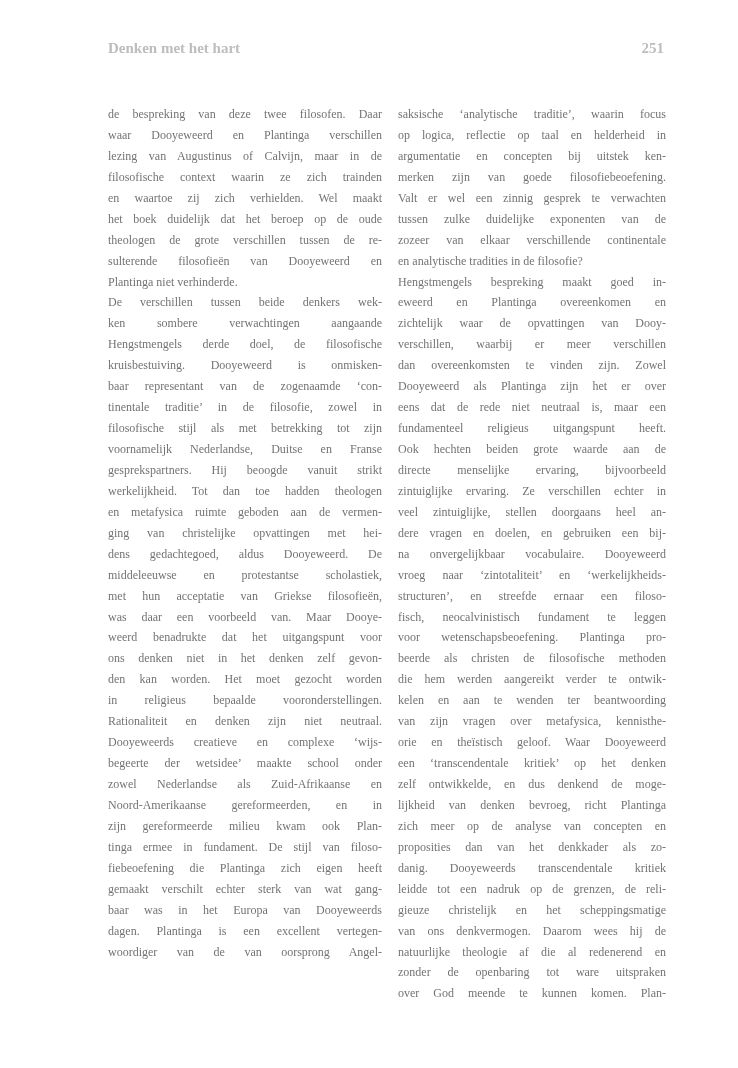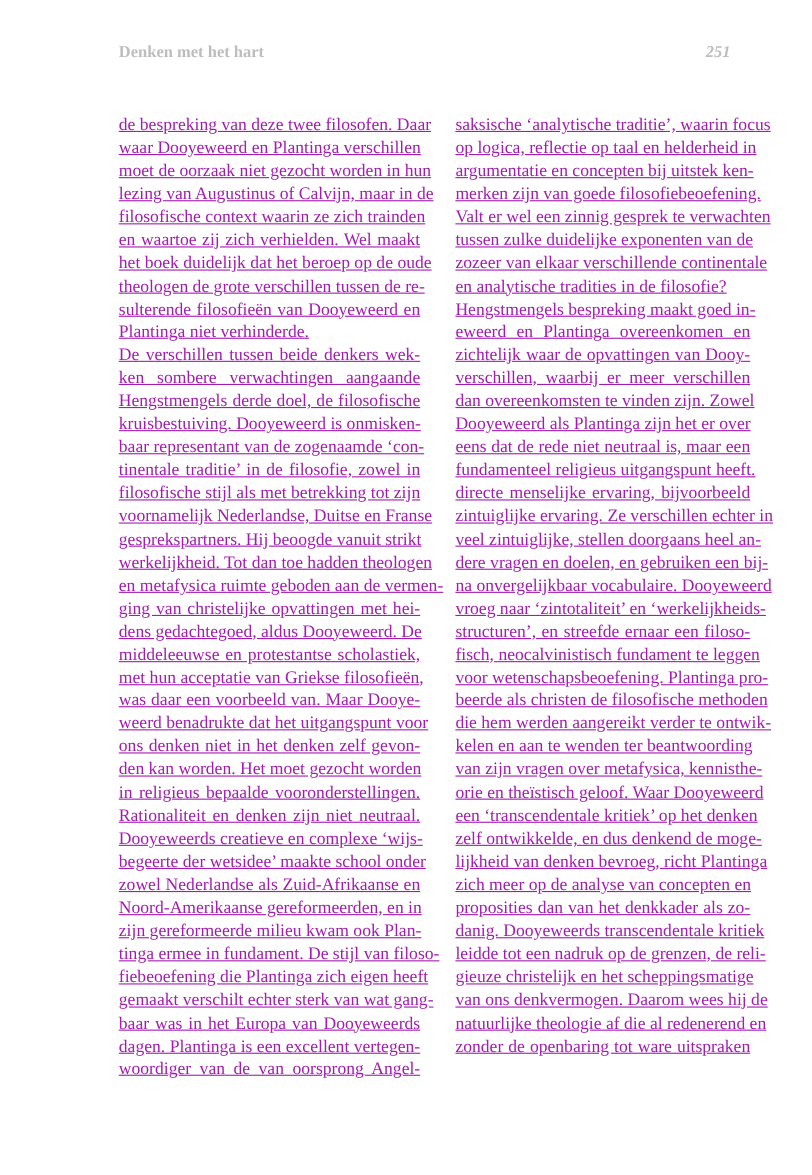--- a/index.html
+++ b/index.html
@@ -4,47 +4,46 @@
 <style>
   html, body { margin: 0; padding: 0; background: #ffffff; }
   body { width: 738px; height: 1068px; position: relative; overflow: hidden; }
   .page { position: absolute; left: 0; top: 0; width: 732px; height: 1068px; background: #fff; }
   .running-head {
     position: absolute; left: 108px; top: 40px; width: 556px; height: 22px;
     font-family: "Liberation Serif", "DejaVu Serif", serif;
     font-size: 15px; font-weight: bold; color: #bdbdbd;
   }
   .running-head .title { position: absolute; left: 0; top: 0; }
-  .running-head .folio { position: absolute; right: 0; top: 0; font-style: italic; }
+  .running-head .folio { position: absolute; right: 0; top: 0; }
   .col {
     position: absolute; top: 104px;
     font-family: "Liberation Serif", "DejaVu Serif", serif;
-    font-size: 16px; line-height: 20.95px; color: #a21caf; text-decoration: underline;
+    font-size: 12px; line-height: 20.95px; color: #737373;
   }
   .col.left { left: 108px; width: 274px; }
-  .col.right { left: 414px; width: 268px; }
+  .col.right { left: 398px; width: 268px; }
   .line {
     display: block; white-space: nowrap; height: 20.95px;
     text-align: justify; text-align-last: justify;
   }
   .line.last { text-align-last: left; }
 </style>
 </head>
 <body>
 
 <div class="page">
   <div class="running-head">
     <span class="title">Denken met het hart</span>
     <span class="folio">251</span>
   </div>
 
   <div class="col left" id="col-left">
       <span class="line">de bespreking van deze twee filosofen. Daar</span>
       <span class="line">waar Dooyeweerd en Plantinga verschillen</span>
-      <span class="line">moet de oorzaak niet gezocht worden in hun</span>
       <span class="line">lezing van Augustinus of Calvijn, maar in de</span>
       <span class="line">filosofische context waarin ze zich trainden</span>
       <span class="line">en waartoe zij zich verhielden. Wel maakt</span>
       <span class="line">het boek duidelijk dat het beroep op de oude</span>
       <span class="line">theologen de grote verschillen tussen de re-</span>
       <span class="line">sulterende filosofieën van Dooyeweerd en</span>
       <span class="line last">Plantinga niet verhinderde.</span>
       <span class="line">De verschillen tussen beide denkers wek-</span>
       <span class="line">ken sombere verwachtingen aangaande</span>
       <span class="line">Hengstmengels derde doel, de filosofische</span>
@@ -88,20 +87,21 @@
       <span class="line">zozeer van elkaar verschillende continentale</span>
       <span class="line last">en analytische tradities in de filosofie?</span>
       <span class="line">Hengstmengels bespreking maakt goed in-</span>
       <span class="line">eweerd en Plantinga overeenkomen en</span>
       <span class="line">zichtelijk waar de opvattingen van Dooy-</span>
       <span class="line">verschillen, waarbij er meer verschillen</span>
       <span class="line">dan overeenkomsten te vinden zijn. Zowel</span>
       <span class="line">Dooyeweerd als Plantinga zijn het er over</span>
       <span class="line">eens dat de rede niet neutraal is, maar een</span>
       <span class="line">fundamenteel religieus uitgangspunt heeft.</span>
+      <span class="line">Ook hechten beiden grote waarde aan de</span>
       <span class="line">directe menselijke ervaring, bijvoorbeeld</span>
       <span class="line">zintuiglijke ervaring. Ze verschillen echter in</span>
       <span class="line">veel zintuiglijke, stellen doorgaans heel an-</span>
       <span class="line">dere vragen en doelen, en gebruiken een bij-</span>
       <span class="line">na onvergelijkbaar vocabulaire. Dooyeweerd</span>
       <span class="line">vroeg naar ‘zintotaliteit’ en ‘werkelijkheids-</span>
       <span class="line">structuren’, en streefde ernaar een filoso-</span>
       <span class="line">fisch, neocalvinistisch fundament te leggen</span>
       <span class="line">voor wetenschapsbeoefening. Plantinga pro-</span>
       <span class="line">beerde als christen de filosofische methoden</span>
@@ -113,14 +113,15 @@
       <span class="line">zelf ontwikkelde, en dus denkend de moge-</span>
       <span class="line">lijkheid van denken bevroeg, richt Plantinga</span>
       <span class="line">zich meer op de analyse van concepten en</span>
       <span class="line">proposities dan van het denkkader als zo-</span>
       <span class="line">danig. Dooyeweerds transcendentale kritiek</span>
       <span class="line">leidde tot een nadruk op de grenzen, de reli-</span>
       <span class="line">gieuze christelijk en het scheppingsmatige</span>
       <span class="line">van ons denkvermogen. Daarom wees hij de</span>
       <span class="line">natuurlijke theologie af die al redenerend en</span>
       <span class="line">zonder de openbaring tot ware uitspraken</span>
+      <span class="line">over God meende te kunnen komen. Plan-</span>
     </div>
 </div>
 
 </body></html>

